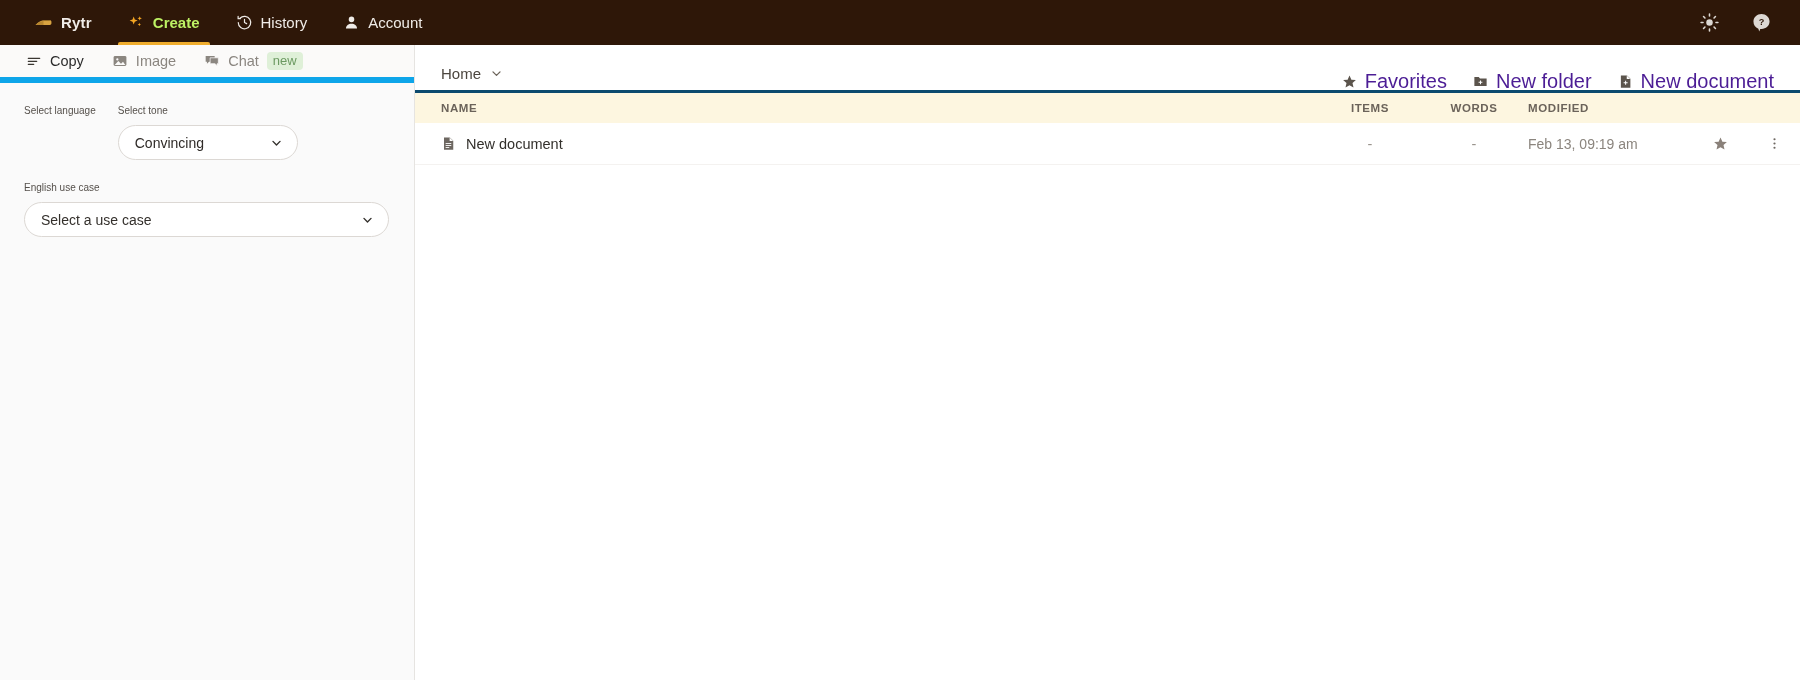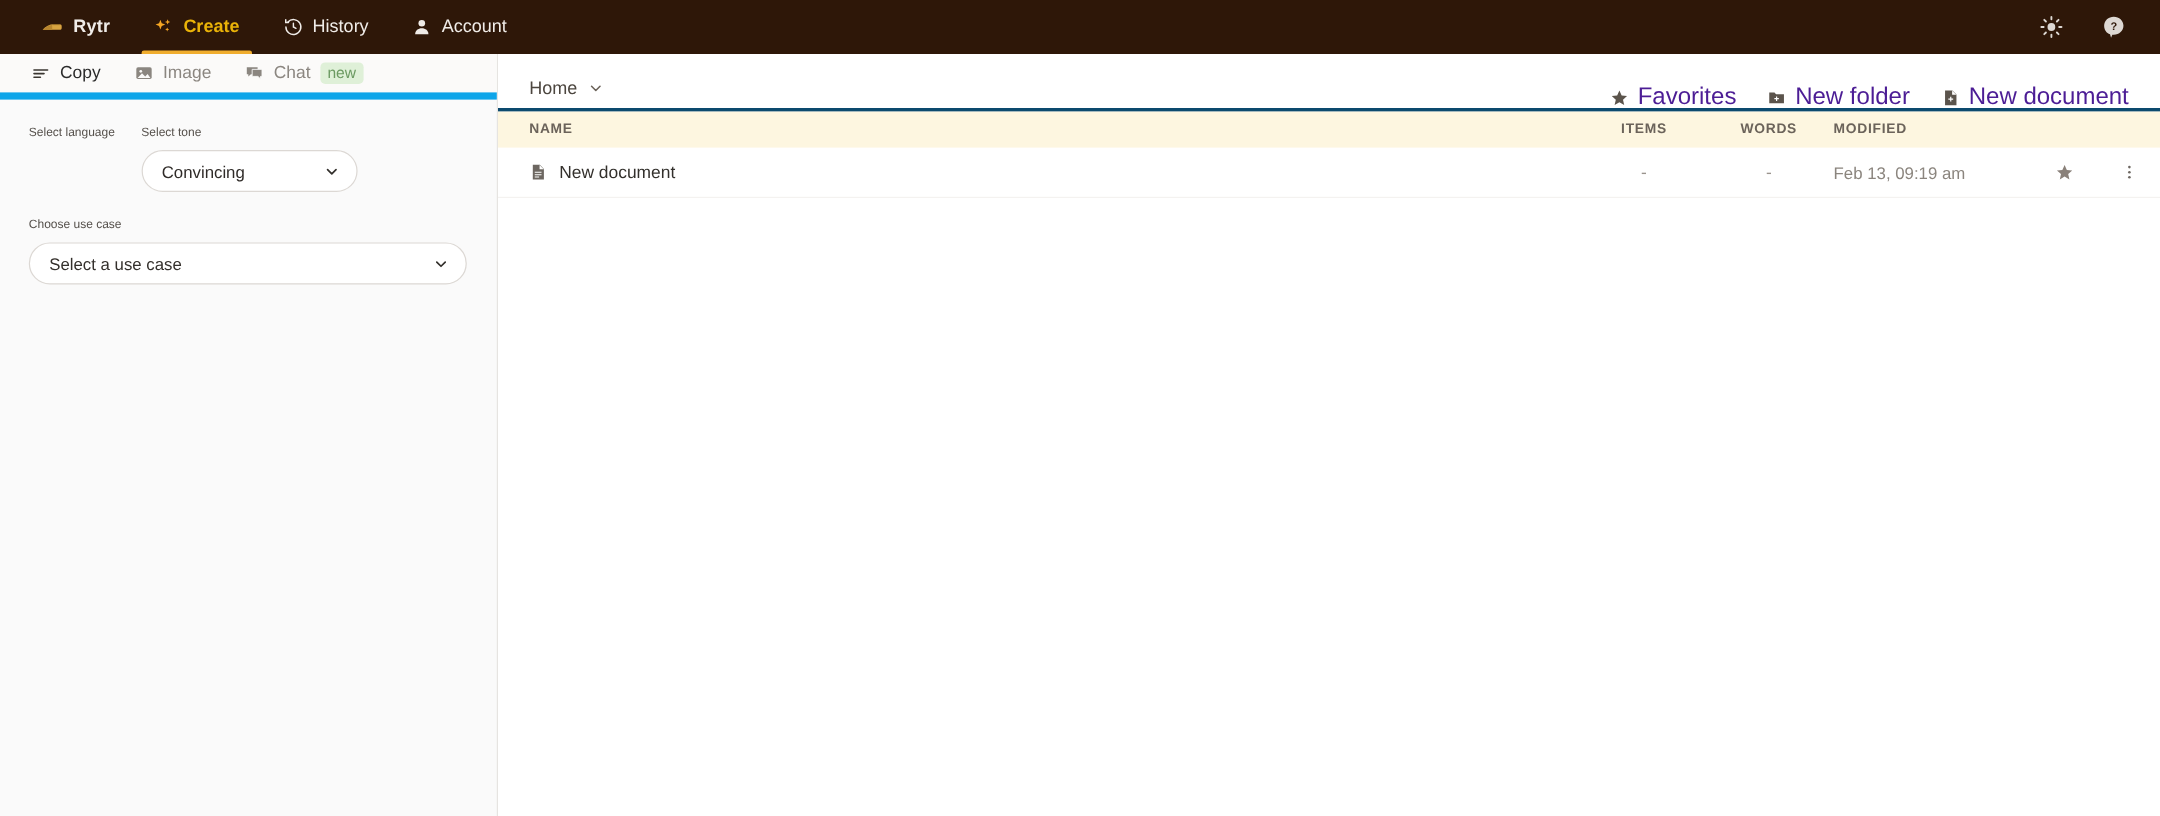--- a/index.html
+++ b/index.html
@@ -30,21 +30,21 @@
     align-items: center;
     gap: 8px;
     padding: 0 18px;
     color: #f0ece8;
     font-size: 15px;
     cursor: pointer;
     position: relative;
     user-select: none;
   }
   .nav-item.active {
-    color: #eab308;
+    color: #bef264;
     font-weight: 600;
   }
   .nav-item.active::after {
     content: "";
     position: absolute;
     left: 8px; right: 8px; bottom: 0;
     height: 3.5px;
     background: #f0ad2e;
     border-radius: 2px 2px 0 0;
   }
@@ -357,21 +357,21 @@
             <span class="chev">
               <svg width="13" height="13" viewBox="0 0 24 24" fill="none" stroke="#33302c" stroke-width="2.6" stroke-linecap="round" stroke-linejoin="round">
                 <path d="M5.5 9 L12 15.5 L18.5 9"></path>
               </svg>
             </span>
           </div>
         </div>
       </div>
 
       <div class="field field-block">
-        <span class="field-label">Choose use case</span>
+        <span class="field-label">English use case</span>
         <div class="select-box sel-usecase">
           <span>Select a use case</span>
           <span class="chev">
             <svg width="13" height="13" viewBox="0 0 24 24" fill="none" stroke="#33302c" stroke-width="2.6" stroke-linecap="round" stroke-linejoin="round">
               <path d="M5.5 9 L12 15.5 L18.5 9"></path>
             </svg>
           </span>
         </div>
       </div>
     </div>

